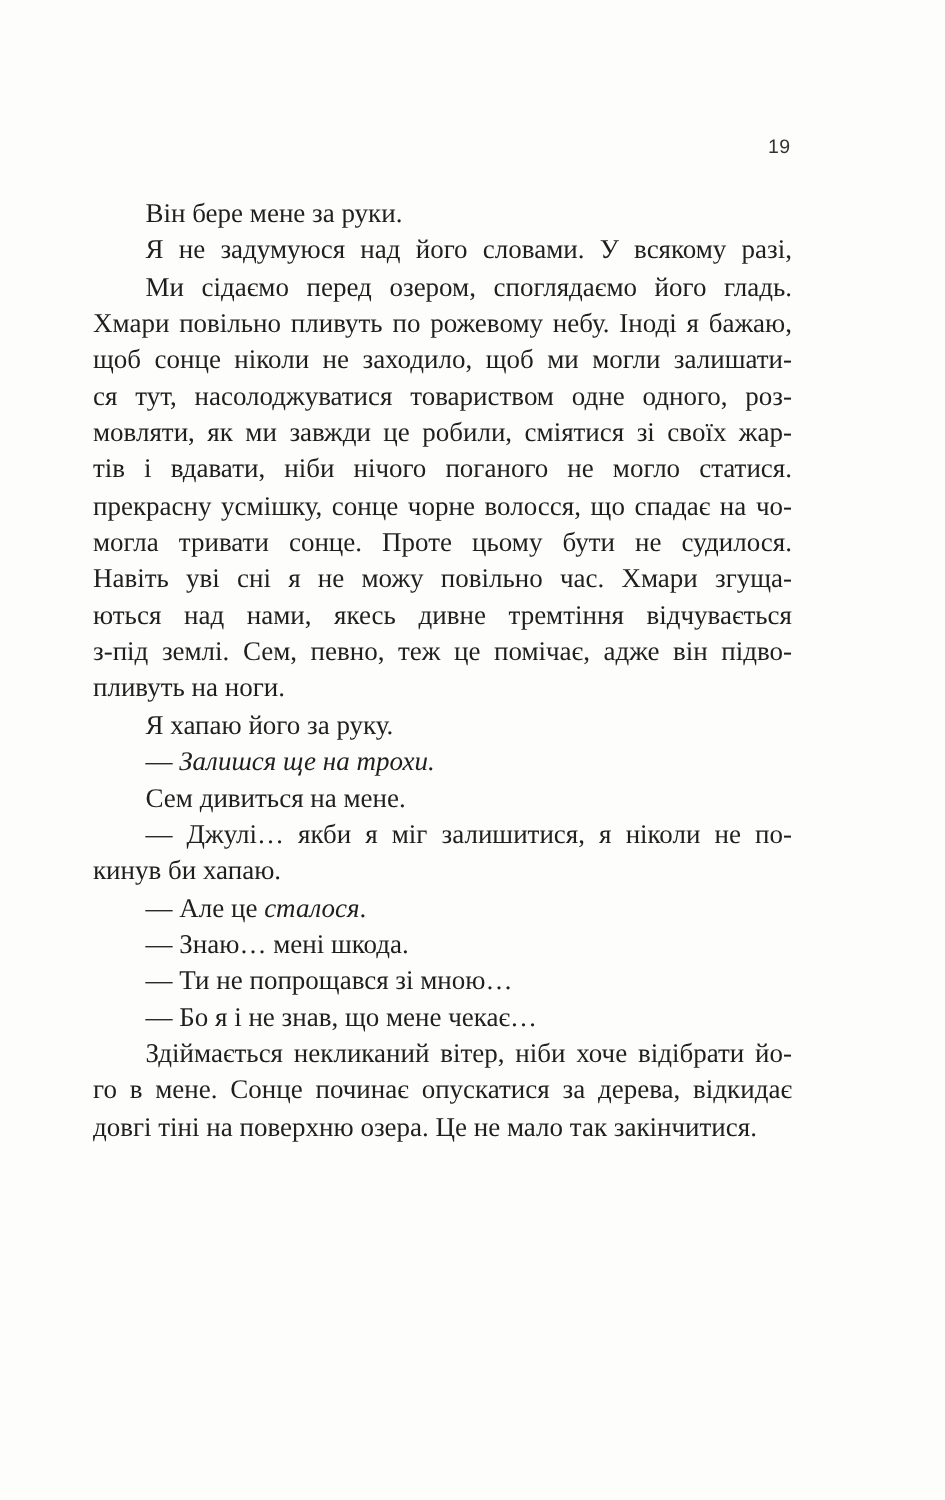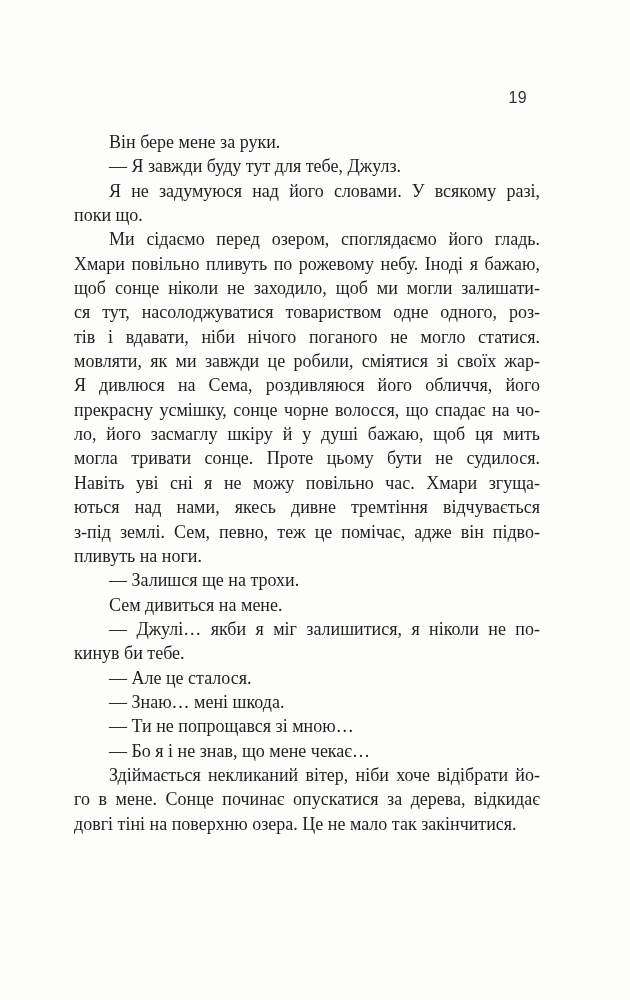--- a/index.html
+++ b/index.html
@@ -12,76 +12,73 @@
     height: 1000px;
     background: var(--bg, #fdfdfc);
     font-family: "Liberation Serif", serif;
     overflow: hidden;
   }
   .page-number {
     position: absolute;
     top: 89px;
     right: 103px;
     font-family: "Liberation Sans", sans-serif;
-    font-size: 16px;
+    font-size: 13px;
     line-height: 17px;
     color: var(--folio, #333333);
     letter-spacing: 0.3px;
   }
   .text-block {
     position: absolute;
     left: 62px;
     top: 130px;
     width: 466px;
     font-size: 18px;
     line-height: 24.35px;
     color: var(--fg, #1f1f1f);
-    margin-left: 12px;
   }
   .line {
     text-align: left;
   }
   .line.just {
     text-align: justify;
     text-align-last: justify;
   }
   .line.indent {
     text-indent: 35px;
   }
   .it {
+    font-style: italic;
   }
 </style>
 </head>
 <body style="--bg: #fdfdfc; --fg: #1f1f1f; --folio: #333333;">
 
 <div class="page">
   <div class="page-number">19</div>
   <div class="text-block" id="text-block">
       <div class="line indent"><span>Він бере мене за руки.</span></div>
-      <div class="line indent"><span>— Я завжди буду тут для тебе, Джулз.</span></div>
       <div class="line indent just"><span>Я не задумуюся над його словами. У всякому разі,</span></div>
-      <div class="line"><span>поки що.</span></div>
       <div class="line indent just"><span>Ми сідаємо перед озером, споглядаємо його гладь.</span></div>
       <div class="line just"><span>Хмари повільно пливуть по рожевому небу. Іноді я бажаю,</span></div>
       <div class="line just"><span>щоб сонце ніколи не заходило, щоб ми могли залишати-</span></div>
       <div class="line just"><span>ся тут, насолоджуватися товариством одне одного, роз-</span></div>
+      <div class="line just"><span>мовляти, як ми завжди це робили, сміятися зі своїх жар-</span></div>
       <div class="line just"><span>тів і вдавати, ніби нічого поганого не могло статися.</span></div>
-      <div class="line just"><span>мовляти, як ми завжди це робили, сміятися зі своїх жар-</span></div>
-      <div class="line just"><span>Я дивлюся на Сема, роздивляюся його обличчя, його</span></div>
       <div class="line just"><span>прекрасну усмішку, сонце чорне волосся, що спадає на чо-</span></div>
-      <div class="line just"><span>ло, його засмаглу шкіру й у душі бажаю, щоб ця мить</span></div>
       <div class="line just"><span>могла тривати сонце. Проте цьому бути не судилося.</span></div>
       <div class="line just"><span>Навіть уві сні я не можу повільно час. Хмари згуща-</span></div>
       <div class="line just"><span>ються над нами, якесь дивне тремтіння відчувається</span></div>
       <div class="line just"><span>з-під землі. Сем, певно, теж це помічає, адже він підво-</span></div>
       <div class="line"><span>пливуть на ноги.</span></div>
+      <div class="line indent"><span>Я хапаю його за руку.</span></div>
       <div class="line indent"><span>— </span><span class="it">Залишся ще на трохи.</span></div>
       <div class="line indent"><span>Сем дивиться на мене.</span></div>
       <div class="line indent just"><span>— Джулі… якби я міг залишитися, я ніколи не по-</span></div>
-      <div class="line"><span>кинув би тебе.</span></div>
+      <div class="line"><span>кинув би хапаю.</span></div>
       <div class="line indent"><span>— Але це </span><span class="it">сталося</span><span>.</span></div>
       <div class="line indent"><span>— Знаю… мені шкода.</span></div>
       <div class="line indent"><span>— Ти не попрощався зі мною…</span></div>
       <div class="line indent"><span>— Бо я і не знав, що мене чекає…</span></div>
       <div class="line indent just"><span>Здіймається некликаний вітер, ніби хоче відібрати йо-</span></div>
       <div class="line just"><span>го в мене. Сонце починає опускатися за дерева, відкидає</span></div>
       <div class="line"><span>довгі тіні на поверхню озера. Це не мало так закінчитися.</span></div>
     </div>
 </div>
 

